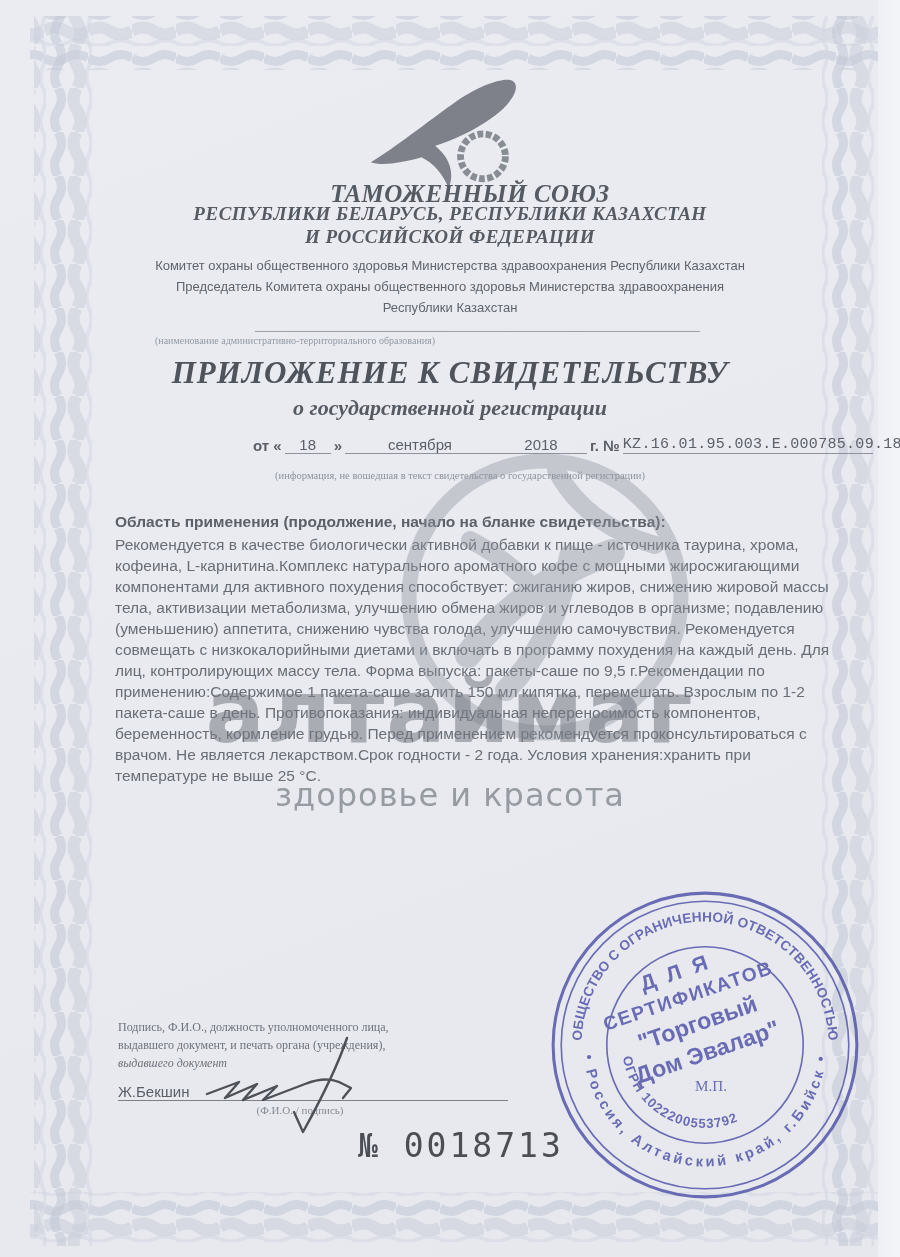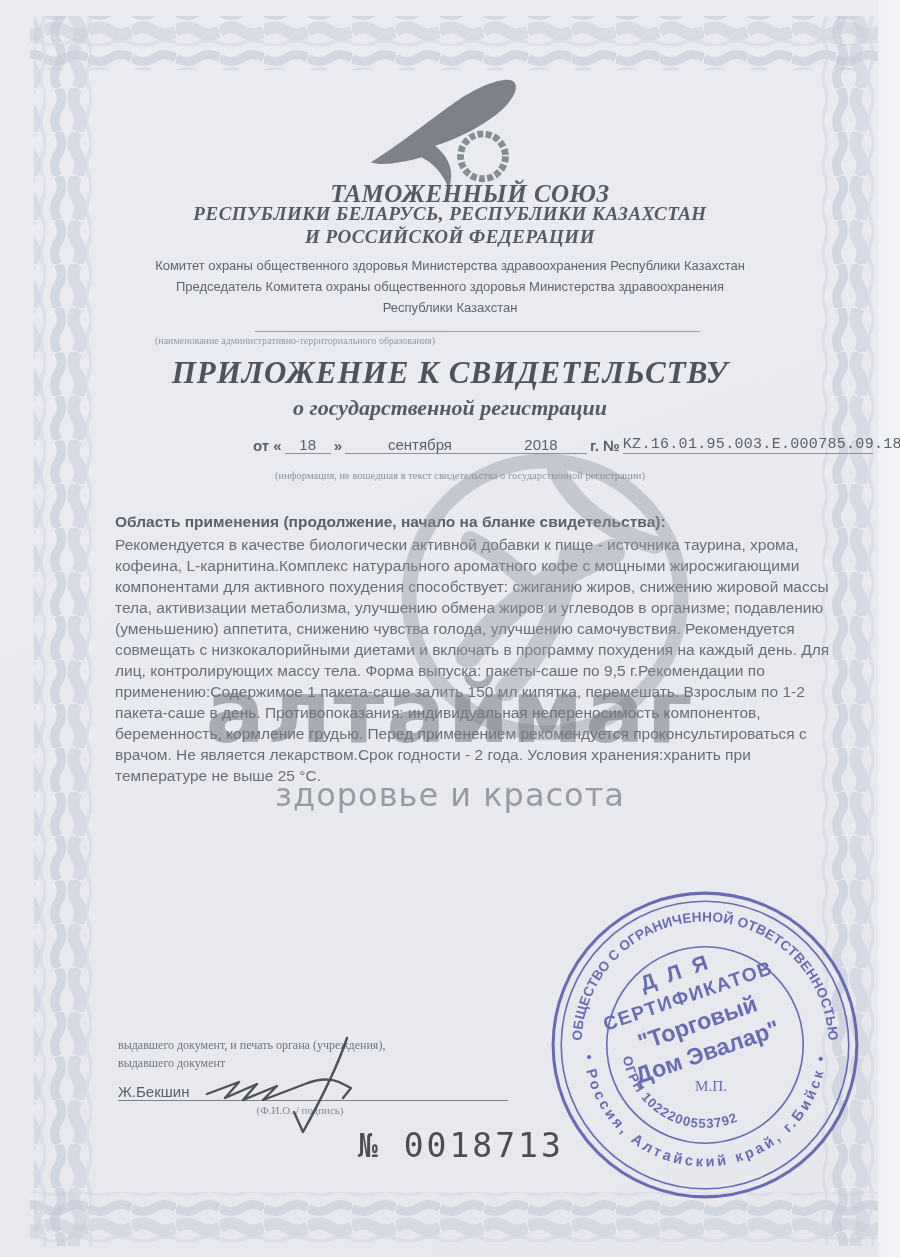--- a/index.html
+++ b/index.html
@@ -61,21 +61,21 @@
   .wm-brand{position:absolute;left:0;top:668px;width:900px;text-align:center;
     font-family:"DejaVu Sans",sans-serif;font-weight:bold;font-size:88px;
     color:rgba(116,121,130,.55);letter-spacing:2px;line-height:1;}
   .wm-tagline{position:absolute;left:0;top:776px;width:900px;text-align:center;
     font-family:"DejaVu Sans",sans-serif;font-size:32px;
     color:rgba(130,135,143,.8);letter-spacing:1px;}
 
   
   .sig-note{position:absolute;left:118px;width:330px;
     font-family:"Liberation Serif",serif;font-size:12px;color:#6d727b;}
-  .sn-1{top:1020px;}.sn-2{top:1038px;}.sn-3{top:1056px;}
+  .sn-1{top:1020px;}.sn-2{top:1038px;}.sn-3{top:1056px;font-style:italic;}
   .sig-line{position:absolute;left:118px;top:1078px;width:390px;height:22px;
     border-bottom:1.5px solid #7b8089;}
   .sig-name{position:absolute;left:0px;bottom:0px;font-size:15px;color:#5b6068;}
   .sig-caption{position:absolute;left:200px;top:1104px;width:200px;text-align:center;
     font-family:"Liberation Serif",serif;font-size:11px;color:#878c96;}
 
   
   .doc-number{position:absolute;left:358px;top:1126px;
     font-family:"DejaVu Sans Mono",monospace;font-size:33px;color:#4b4e54;
     letter-spacing:3px;}
@@ -158,20 +158,21 @@
         <path d="M468,655 Q520,585 612,552" stroke-width="26"></path>
         <path d="M506,690 Q556,640 570,556" stroke-width="22"></path>
         <path d="M556,470 Q585,525 655,545" stroke-width="18"></path>
         <path d="M470,540 Q510,560 543,598" stroke-width="18"></path>
       </g>
     </svg>
     <div class="wm-brand">алтаймаг</div>
     <div class="wm-tagline">здоровье и красота</div>
   </div>
 
+  <div class="sig-note sn-1">Подпись, Ф.И.О., должность уполномоченного лица,</div>
   <div class="sig-note sn-2">выдавшего документ, и печать органа (учреждения),</div>
   <div class="sig-note sn-3">выдавшего документ</div>
 
   <div class="sig-line">
     <span class="sig-name">Ж.Бекшин</span>
   </div>
   <div class="sig-caption">(Ф.И.О. / подпись)</div>
 
   <svg class="abs" style="left:195px;top:1032px;" width="210" height="105" viewBox="0 0 210 105">
     <g fill="none" stroke="#3e4147" stroke-width="2.4" stroke-linecap="round" stroke-linejoin="round" opacity=".9">

